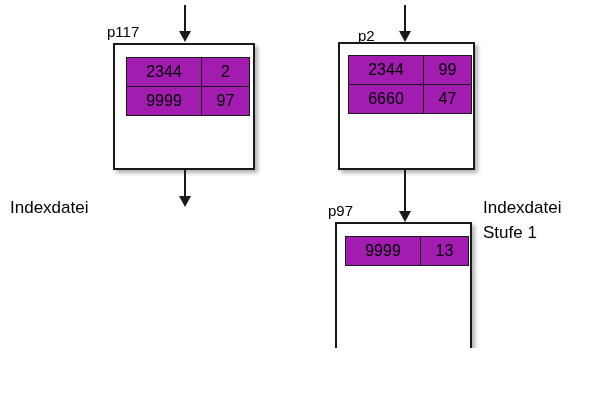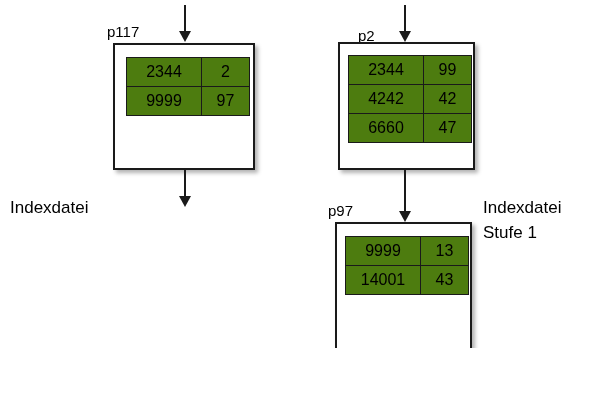--- a/index.html
+++ b/index.html
@@ -36,21 +36,21 @@
     color: #000000;
     letter-spacing: 0px;
     white-space: nowrap;
     line-height: 1;
   }
 
   
   .entry-table {
     position: absolute;
     border-collapse: collapse;
-    background: #4d7c0f;
+    background: #a21caf;
     table-layout: fixed;
   }
   .entry-table td {
     border: 1.5px solid #1a1a1a;
     text-align: center;
     vertical-align: middle;
     font-family: "Liberation Sans", sans-serif;
     font-size: 16px;
     color: #000000;
     padding: 0;
@@ -136,24 +136,20 @@
 
   <div class="page-block" style="left:338px; top:42px; width:137px; height:128px;"></div>
 
   <table class="entry-table" style="left:348px; top:55px;">
     <tbody>
       <tr>
         <td class="key-cell">2344</td>
         <td class="ptr-cell">99</td>
       </tr>
       <tr>
-        <td class="key-cell">4242</td>
-        <td class="ptr-cell">42</td>
-      </tr>
-      <tr>
         <td class="key-cell">6660</td>
         <td class="ptr-cell">47</td>
       </tr>
     </tbody>
   </table>
 
   <div class="arrow" style="left:399px; top:170px; width:12px; height:52px;">
     <span class="shaft" style="height:41px;"></span>
     <span class="head"></span>
   </div>
@@ -161,24 +157,20 @@
   <div class="page-label" style="left:328px; top:203px;">p97</div>
 
   <div class="page-block" style="left:335px; top:222px; width:137px; height:128px;"></div>
 
   <table class="entry-table" style="left:345px; top:236px;">
     <tbody>
       <tr>
         <td class="key-cell">9999</td>
         <td class="ptr-cell">13</td>
       </tr>
-      <tr>
-        <td class="key-cell">14001</td>
-        <td class="ptr-cell">43</td>
-      </tr>
     </tbody>
   </table>
 
   <div class="arrow" style="left:397px; top:350px; width:12px; height:41px;">
     <span class="shaft" style="height:30px;"></span>
     <span class="head"></span>
   </div>
 
   <div class="caption" style="left:10px; top:196px; width:150px;">
     <span class="caption-line">Indexdatei</span>

